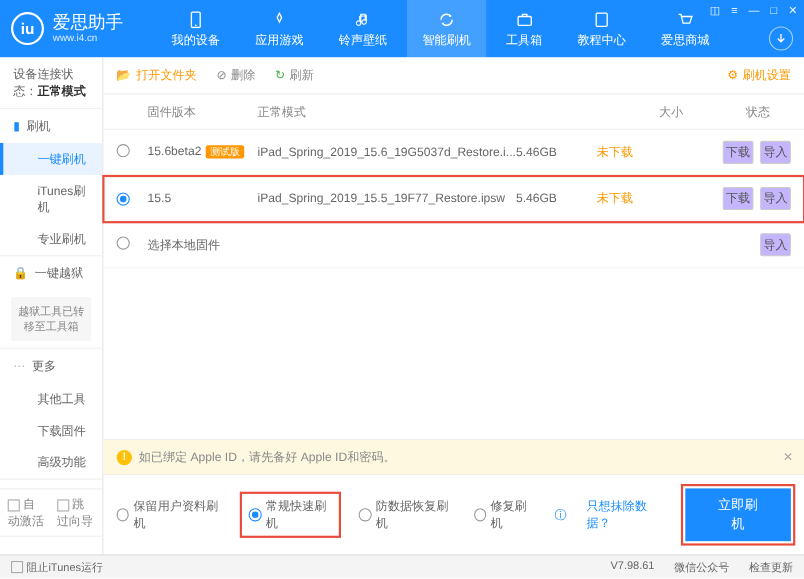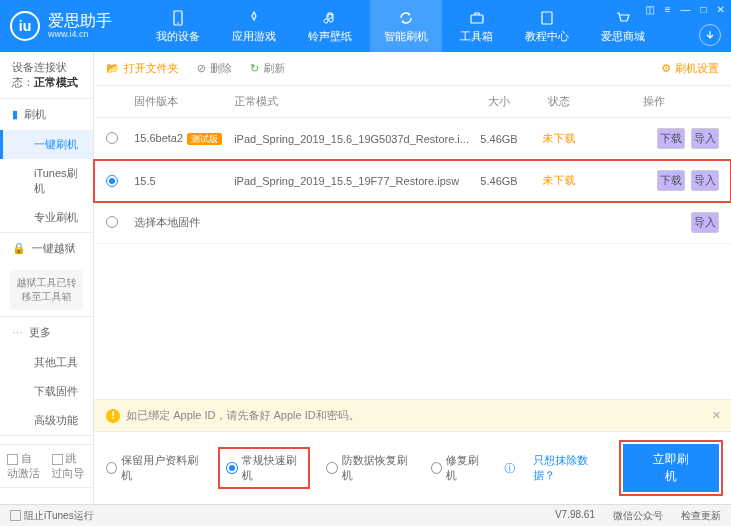--- a/index.html
+++ b/index.html
@@ -32,21 +32,21 @@
 .content{flex:1;display:flex;flex-direction:column;position:relative}
 .toolbar{height:34px;display:flex;align-items:center;padding:0 12px;gap:18px;color:#888;border-bottom:1px solid #eee}
 .tb-item{display:flex;align-items:center;gap:4px;cursor:pointer}
 .tb-item.orange{color:#ff9800}
 .tb-right{margin-left:auto;color:#ff9800;cursor:pointer;display:flex;align-items:center;gap:4px}
 .table{flex:0 0 auto}
 .thead{display:flex;padding:8px 12px;color:#888;font-size:11px;border-bottom:1px solid #eee}
 .col-radio{width:28px}
 .col-ver{width:100px}
 .col-name{flex:1}
-.col-size{width:60px;text-align:center}
+.col-size{width:60px;text-align:left}
 .col-stat{width:60px;text-align:center}
 .col-ops{width:130px;display:flex;gap:6px;justify-content:flex-end}
 .trow{display:flex;align-items:center;padding:10px 12px;border-bottom:1px solid #f2f2f2;font-size:11px;color:#666}
 .trow.sel{outline:2px solid #e74c3c;outline-offset:-1px}
 .radio{width:12px;height:12px;border:1px solid #999;border-radius:50%;display:inline-flex;align-items:center;justify-content:center}
 .radio.on::after{content:"";width:6px;height:6px;background:#1a8cff;border-radius:50%}
 .radio.on{border-color:#1a8cff}
 .badge{background:#ff9800;color:#fff;font-size:9px;padding:1px 4px;border-radius:2px;margin-left:4px}
 .stat-orange{color:#ff9800}
 .btn-sm{border:1px solid #ccc;background:#c4b5fd;padding:2px 2px;font-size:11px;color:#555;cursor:pointer;border-radius:2px}
@@ -208,21 +208,20 @@
           <span>刷机设置</span>
         </div>
     </div>
     <div class="table">
       <div class="thead">
         <div class="col-radio"></div>
         <div class="col-ver">固件版本</div>
         <div class="col-name">正常模式</div>
         <div class="col-size">大小</div>
         <div class="col-stat">状态</div>
-        <div class="col-ops" style="justify-content:center">操作</div>
       </div>
       <div class="trow">
         <div class="col-radio"><span class="radio"></span></div>
         <div class="col-ver"><span>15.6beta2</span><span class="badge">测试版</span></div>
         <div class="col-name">iPad_Spring_2019_15.6_19G5037d_Restore.i...</div>
         <div class="col-size">5.46GB</div>
         <div class="col-stat stat-orange">未下载</div>
         <div class="col-ops">
             <button class="btn-sm">下载</button>
             <button class="btn-sm">导入</button>

